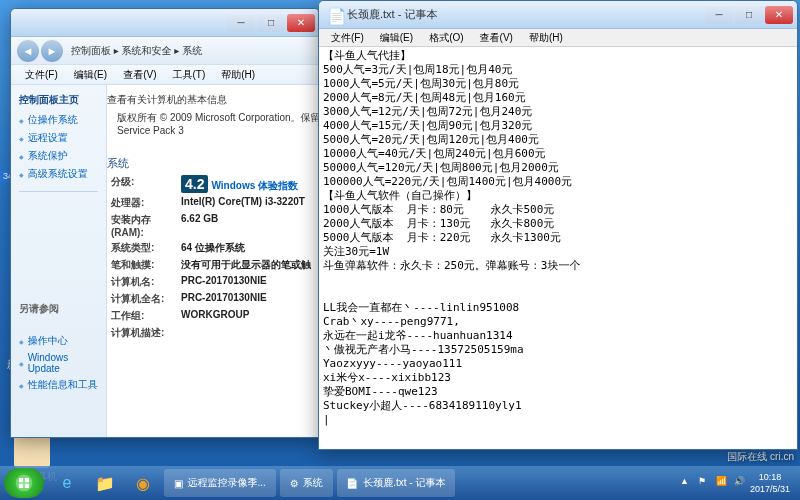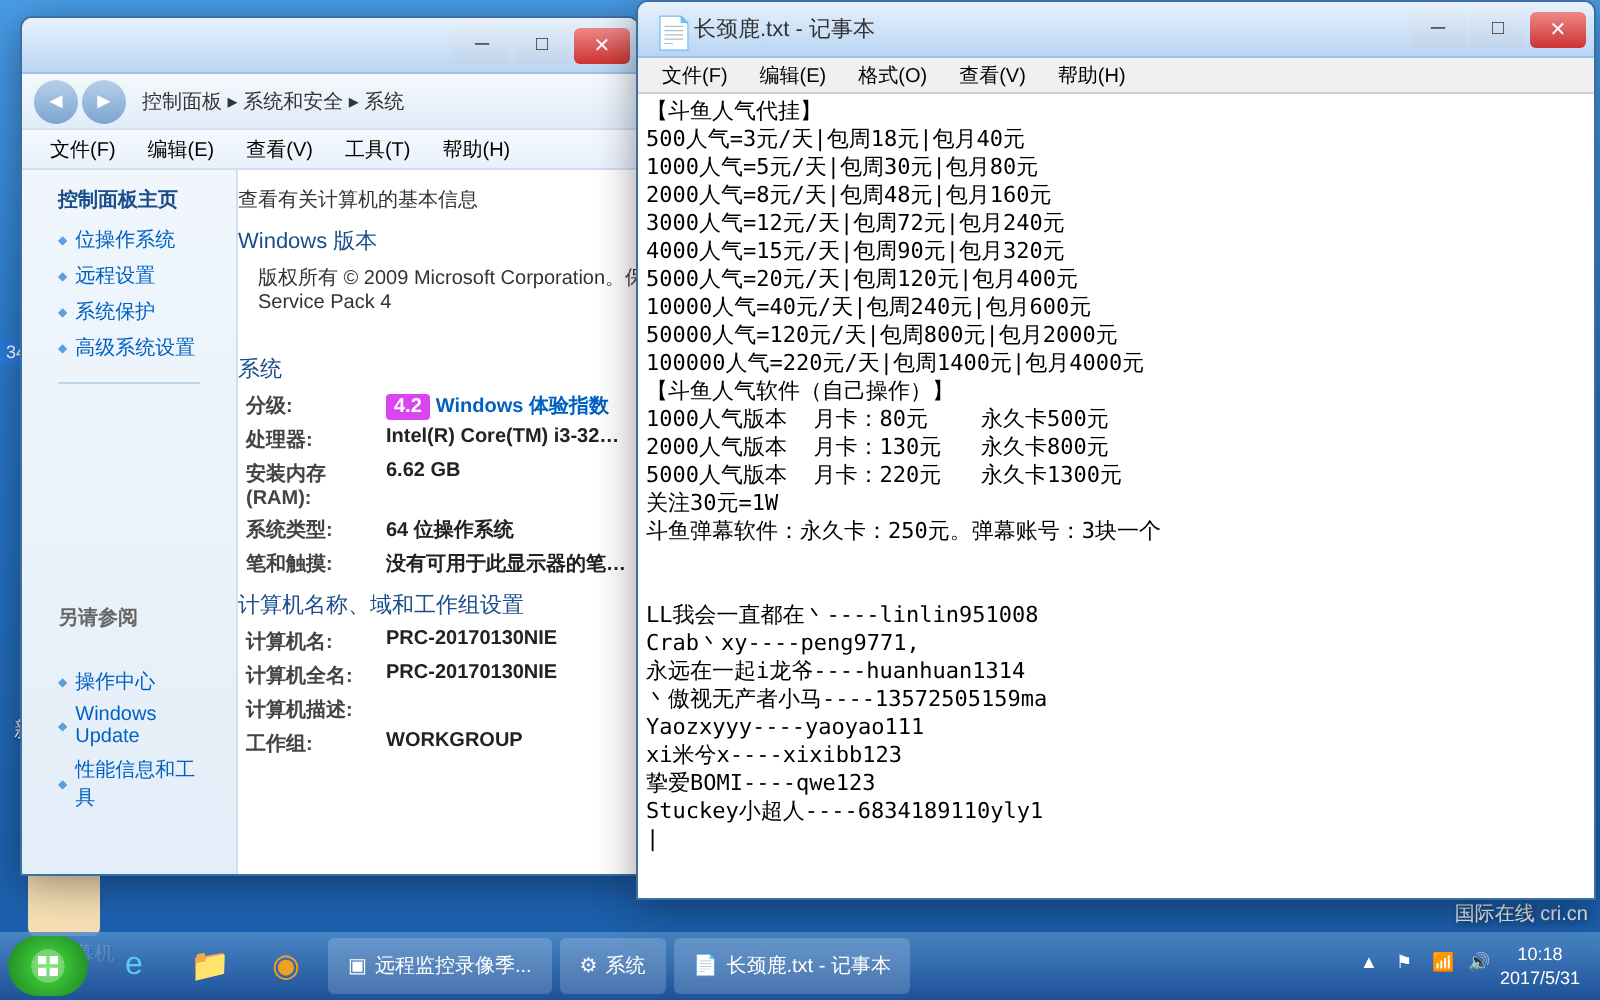--- a/index.html
+++ b/index.html
@@ -19,32 +19,32 @@
 .win-btn.max { background: linear-gradient(#e0e9f5,#c0d5ec); color: #333; }
 .win-btn.close { background: linear-gradient(#e88,#c33); color: #fff; }
 
 .sys-window { left: 10px; top: 8px; width: 310px; height: 430px; }
 .sys-nav { height: 28px; background: linear-gradient(#f5f9fd,#e0ecf8); display: flex; align-items: center; padding: 0 6px; font-size: 10px; border-bottom: 1px solid #cfe0f0; }
 .sys-nav .nav-btn { width: 22px; height: 22px; border-radius: 50%; background: linear-gradient(#b8d0e8,#7aa5d0); margin-right: 2px; display: flex; align-items: center; justify-content: center; color: #fff; font-size: 11px; }
 .sys-nav .crumb { margin-left: 6px; color: #333; }
 .sys-menu { height: 20px; background: linear-gradient(#f5f9fd,#e8f1fb); display: flex; padding: 0 6px; font-size: 10px; border-bottom: 1px solid #cfe0f0; }
 .sys-menu span { padding: 3px 8px; cursor: pointer; }
 .sys-body { display: flex; height: calc(100% - 76px); }
-.sys-side { width: 108px; background: linear-gradient(to bottom,#f0f6fc,#e4eef8); padding: 8px 18px; font-size: 10px; border-right: 1px solid #d0e0f0; }
+.sys-side { width: 96px; background: linear-gradient(to bottom,#f0f6fc,#e4eef8); padding: 8px 8px; font-size: 10px; border-right: 1px solid #d0e0f0; }
 .sys-side h4 { font-size: 10px; color: #1a4d8a; margin-bottom: 6px; }
 .sys-side a { display: flex; align-items: center; gap: 4px; color: #0061c2; text-decoration: none; margin: 4px 0; cursor: pointer; }
 .sys-side a::before { content: "◆"; font-size: 6px; color: #5aa0e0; }
 .sys-side .sep { height: 1px; background: #c0d5ec; margin: 10px 0; }
 .sys-side h5 { font-size: 10px; color: #666; margin-bottom: 18px; }
 .sys-main { flex: 1; padding: 8px 0; font-size: 10px; color: #333; overflow: hidden; }
 .sys-main .hdr { font-size: 11px; color: #1a4d8a; margin: 6px 0 4px; }
 .sys-main .row { display: flex; margin: 3px 4px; font-weight: bold; }
 .sys-main .row .k { width: 70px; color: #444; }
 .sys-main .row .v { flex: 1; color: #222; white-space: nowrap; overflow: hidden; text-overflow: ellipsis; }
-.badge { display: inline-block; background: #d946ef; color: #fff; padding: 1px 4px; border-radius: 2px; font-size: 10px; margin-right: 3px; }
+.badge { display: inline-block; background: #0c4a6e; color: #fff; padding: 1px 4px; border-radius: 2px; font-size: 14px; margin-right: 3px; }
 .link { color: #0061c2; cursor: pointer; }
 
 .notepad-window { left: 318px; top: 0; width: 480px; height: 450px; z-index: 10; }
 .np-menu { height: 18px; background: #f0f0f0; display: flex; padding: 0 4px; font-size: 10px; border-bottom: 1px solid #d0d0d0; }
 .np-menu span { padding: 2px 8px; cursor: pointer; }
 .np-text { width: 100%; height: calc(100% - 46px); border: none; resize: none; font-family: "SimSun", monospace; font-size: 11px; line-height: 14px; padding: 2px 4px; outline: none; white-space: pre; overflow: auto; }
 
 .taskbar { position: absolute; left: 0; right: 0; bottom: 0; height: 34px; background: linear-gradient(to bottom, rgba(80,140,200,0.85), rgba(30,80,150,0.9)); display: flex; align-items: center; padding: 0 4px; }
 .start-orb { width: 40px; height: 30px; border-radius: 15px; background: radial-gradient(circle, #48e040, #1a8020); margin-right: 4px; display: flex; align-items: center; justify-content: center; cursor: pointer; }
 .start-orb svg { width: 20px; height: 20px; }
@@ -114,24 +114,23 @@
       <a>高级系统设置</a>
       <div class="sep"></div>
       <div style="height:100px"></div>
       <h5>另请参阅</h5>
       <a>操作中心</a>
       <a>Windows Update</a>
       <a>性能信息和工具</a>
     </div>
     <div class="sys-main">
       <div style="font-size:10px;margin-bottom:4px">查看有关计算机的基本信息</div>
-      <div class="hdr">Windows 版本</div>
       <div style="padding-left:10px">
         <div style="white-space:nowrap;overflow:hidden">版权所有 © 2009 Microsoft Corporation。保留所有权</div>
-        <div>Service Pack 4</div>
+        <div>Service Pack 3</div>
       </div>
       <div class="hdr" style="margin-top:20px">系统</div>
       <div class="row">
           <span class="k">分级:</span>
           <span class="v"><span class="badge">4.2</span><span class="link">Windows 体验指数</span></span>
         </div>
       <div class="row">
           <span class="k">处理器:</span>
           <span class="v">Intel(R) Core(TM) i3-3220T</span>
         </div>
@@ -140,36 +139,35 @@
           <span class="v">6.62 GB</span>
         </div>
       <div class="row">
           <span class="k">系统类型:</span>
           <span class="v">64 位操作系统</span>
         </div>
       <div class="row">
           <span class="k">笔和触摸:</span>
           <span class="v">没有可用于此显示器的笔或触</span>
         </div>
-      <div class="hdr">计算机名称、域和工作组设置</div>
       <div class="row">
           <span class="k">计算机名:</span>
           <span class="v">PRC-20170130NIE</span>
         </div>
       <div class="row">
           <span class="k">计算机全名:</span>
           <span class="v">PRC-20170130NIE</span>
         </div>
       <div class="row">
+          <span class="k">工作组:</span>
+          <span class="v">WORKGROUP</span>
+        </div>
+      <div class="row">
           <span class="k">计算机描述:</span>
           <span class="v"></span>
-        </div>
-      <div class="row">
-          <span class="k">工作组:</span>
-          <span class="v">WORKGROUP</span>
         </div>
     </div>
   </div>
 </div>
 
 <div class="window notepad-window">
   <div class="titlebar">
     <span class="title-icon">📄</span>
     <span class="title">长颈鹿.txt - 记事本</span>
     <div class="win-btns">

